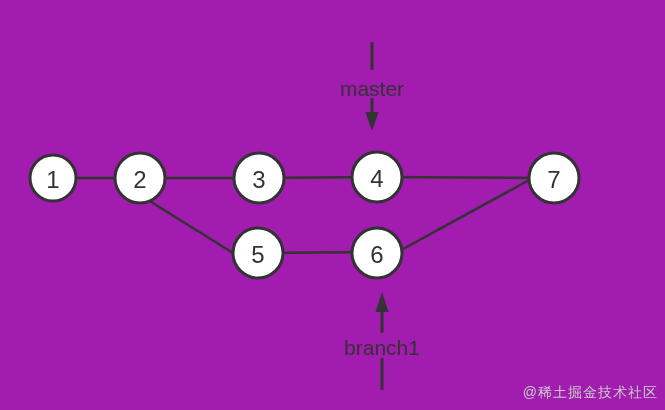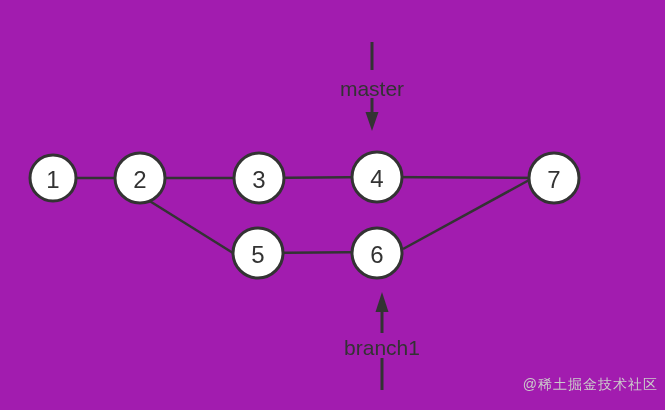--- a/index.html
+++ b/index.html
@@ -13,21 +13,21 @@
     height: 410px;
     background: #a21caf;
     overflow: hidden;
     font-family: "Liberation Sans", "DejaVu Sans", sans-serif;
   }
   svg text {
     font-family: "Liberation Sans", "DejaVu Sans", sans-serif;
   }
   .watermark {
     position: absolute;
-    top: 376px;
+    top: 384px;
     right: 7px;
     font-size: 14px;
     color: #cbcbcb;
     letter-spacing: 1px;
     white-space: nowrap;
     user-select: none;
   }
 </style>
 </head>
 <body>

